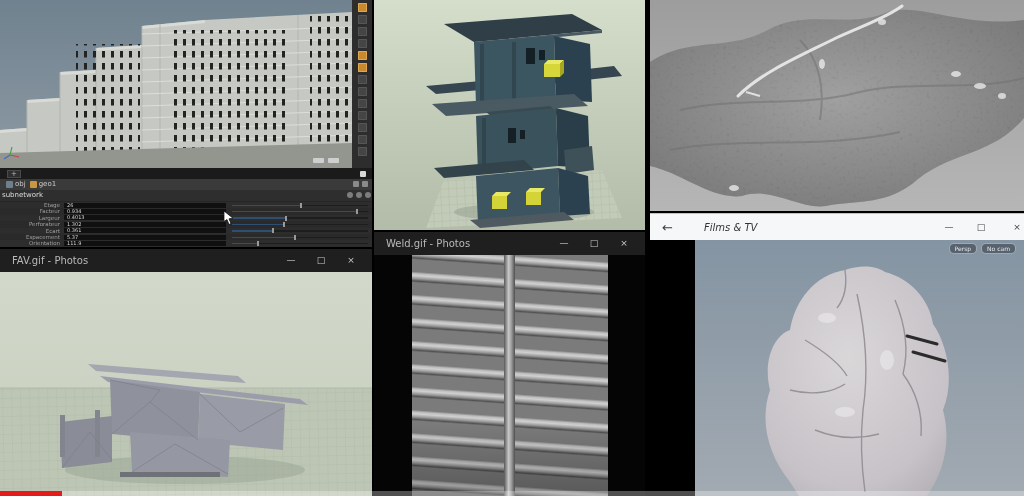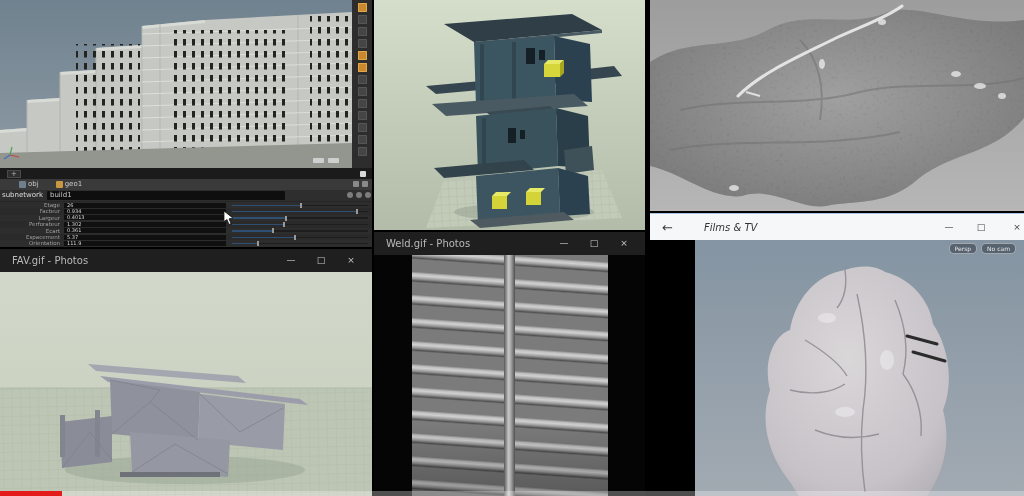--- a/index.html
+++ b/index.html
@@ -15,21 +15,21 @@
       display:flex;flex-direction:column;align-items:center;padding-top:3px;gap:3px;box-sizing:border-box;}
   .hd-tool{width:9px;height:9px;border-radius:1px;background:#454545;box-shadow:inset 0 0 0 1px #565656;}
   .hd-tool.active{background:#c98a2f;box-shadow:inset 0 0 0 1px #e2a84d;}
   .hd-vpbtn{position:absolute;width:11px;height:5px;background:#cfcfcf;border-radius:1px;}
   #hd-tabbar{position:absolute;left:0;top:168px;width:372px;height:11px;background:#1b1b1b;}
   #hd-tab-add{position:absolute;left:7px;top:2px;width:14px;height:8px;background:#2f2f2f;border:1px solid #4a4a4a;
       color:#bbb;font-size:7px;line-height:7px;text-align:center;box-sizing:border-box;}
   #hd-tab-icon{position:absolute;right:6px;top:3px;width:6px;height:6px;background:#d8d8d8;border-radius:1px;}
   #hd-pathbar{position:absolute;left:0;top:179px;width:372px;height:11px;background:#3a3a3a;
       display:flex;align-items:center;gap:4px;padding-left:6px;box-sizing:border-box;}
-  .hd-crumb{display:flex;align-items:center;gap:2px;color:#c9c9c9;font-size:7px;line-height:7px;margin-left:13px;}
+  .hd-crumb{display:flex;align-items:center;gap:2px;color:#c9c9c9;font-size:7px;line-height:7px;}
   .hd-crumb .ci{width:7px;height:7px;border-radius:1px;}
   .ci-obj{background:#6e7f8d;}
   .ci-geo{background:#c9973f;}
   .hd-path-right{position:absolute;right:4px;top:2px;display:flex;gap:3px;}
   .hd-path-right i{width:6px;height:6px;background:#8a8a8a;border-radius:1px;display:block;}
   #hd-nodehdr{position:absolute;left:0;top:190px;width:384px;height:11px;background:#2e2e2e;
       display:flex;align-items:center;gap:4px;padding-left:2px;box-sizing:border-box;}
   #hd-nodetype{color:#ddd;font-size:7px;line-height:7px;}
   #hd-nodename{background:#0e0e0e;color:#c8c8c8;font-size:7px;line-height:9px;height:9px;width:235px;
       padding-left:3px;border-radius:1px;}
@@ -184,21 +184,20 @@
       <span>geo1</span>
     </span>
     <span class="hd-path-right">
       <i></i>
       <i></i>
     </span>
   </div>
 
   <div id="hd-nodehdr">
     <span id="hd-nodetype">subnetwork</span>
-    <span id="hd-nodename">build1</span>
     <span class="hd-hdr-right">
       <i></i>
       <i></i>
       <i></i>
       <i></i>
     </span>
   </div>
 
   <div id="hd-params">
     <div class="prow">

